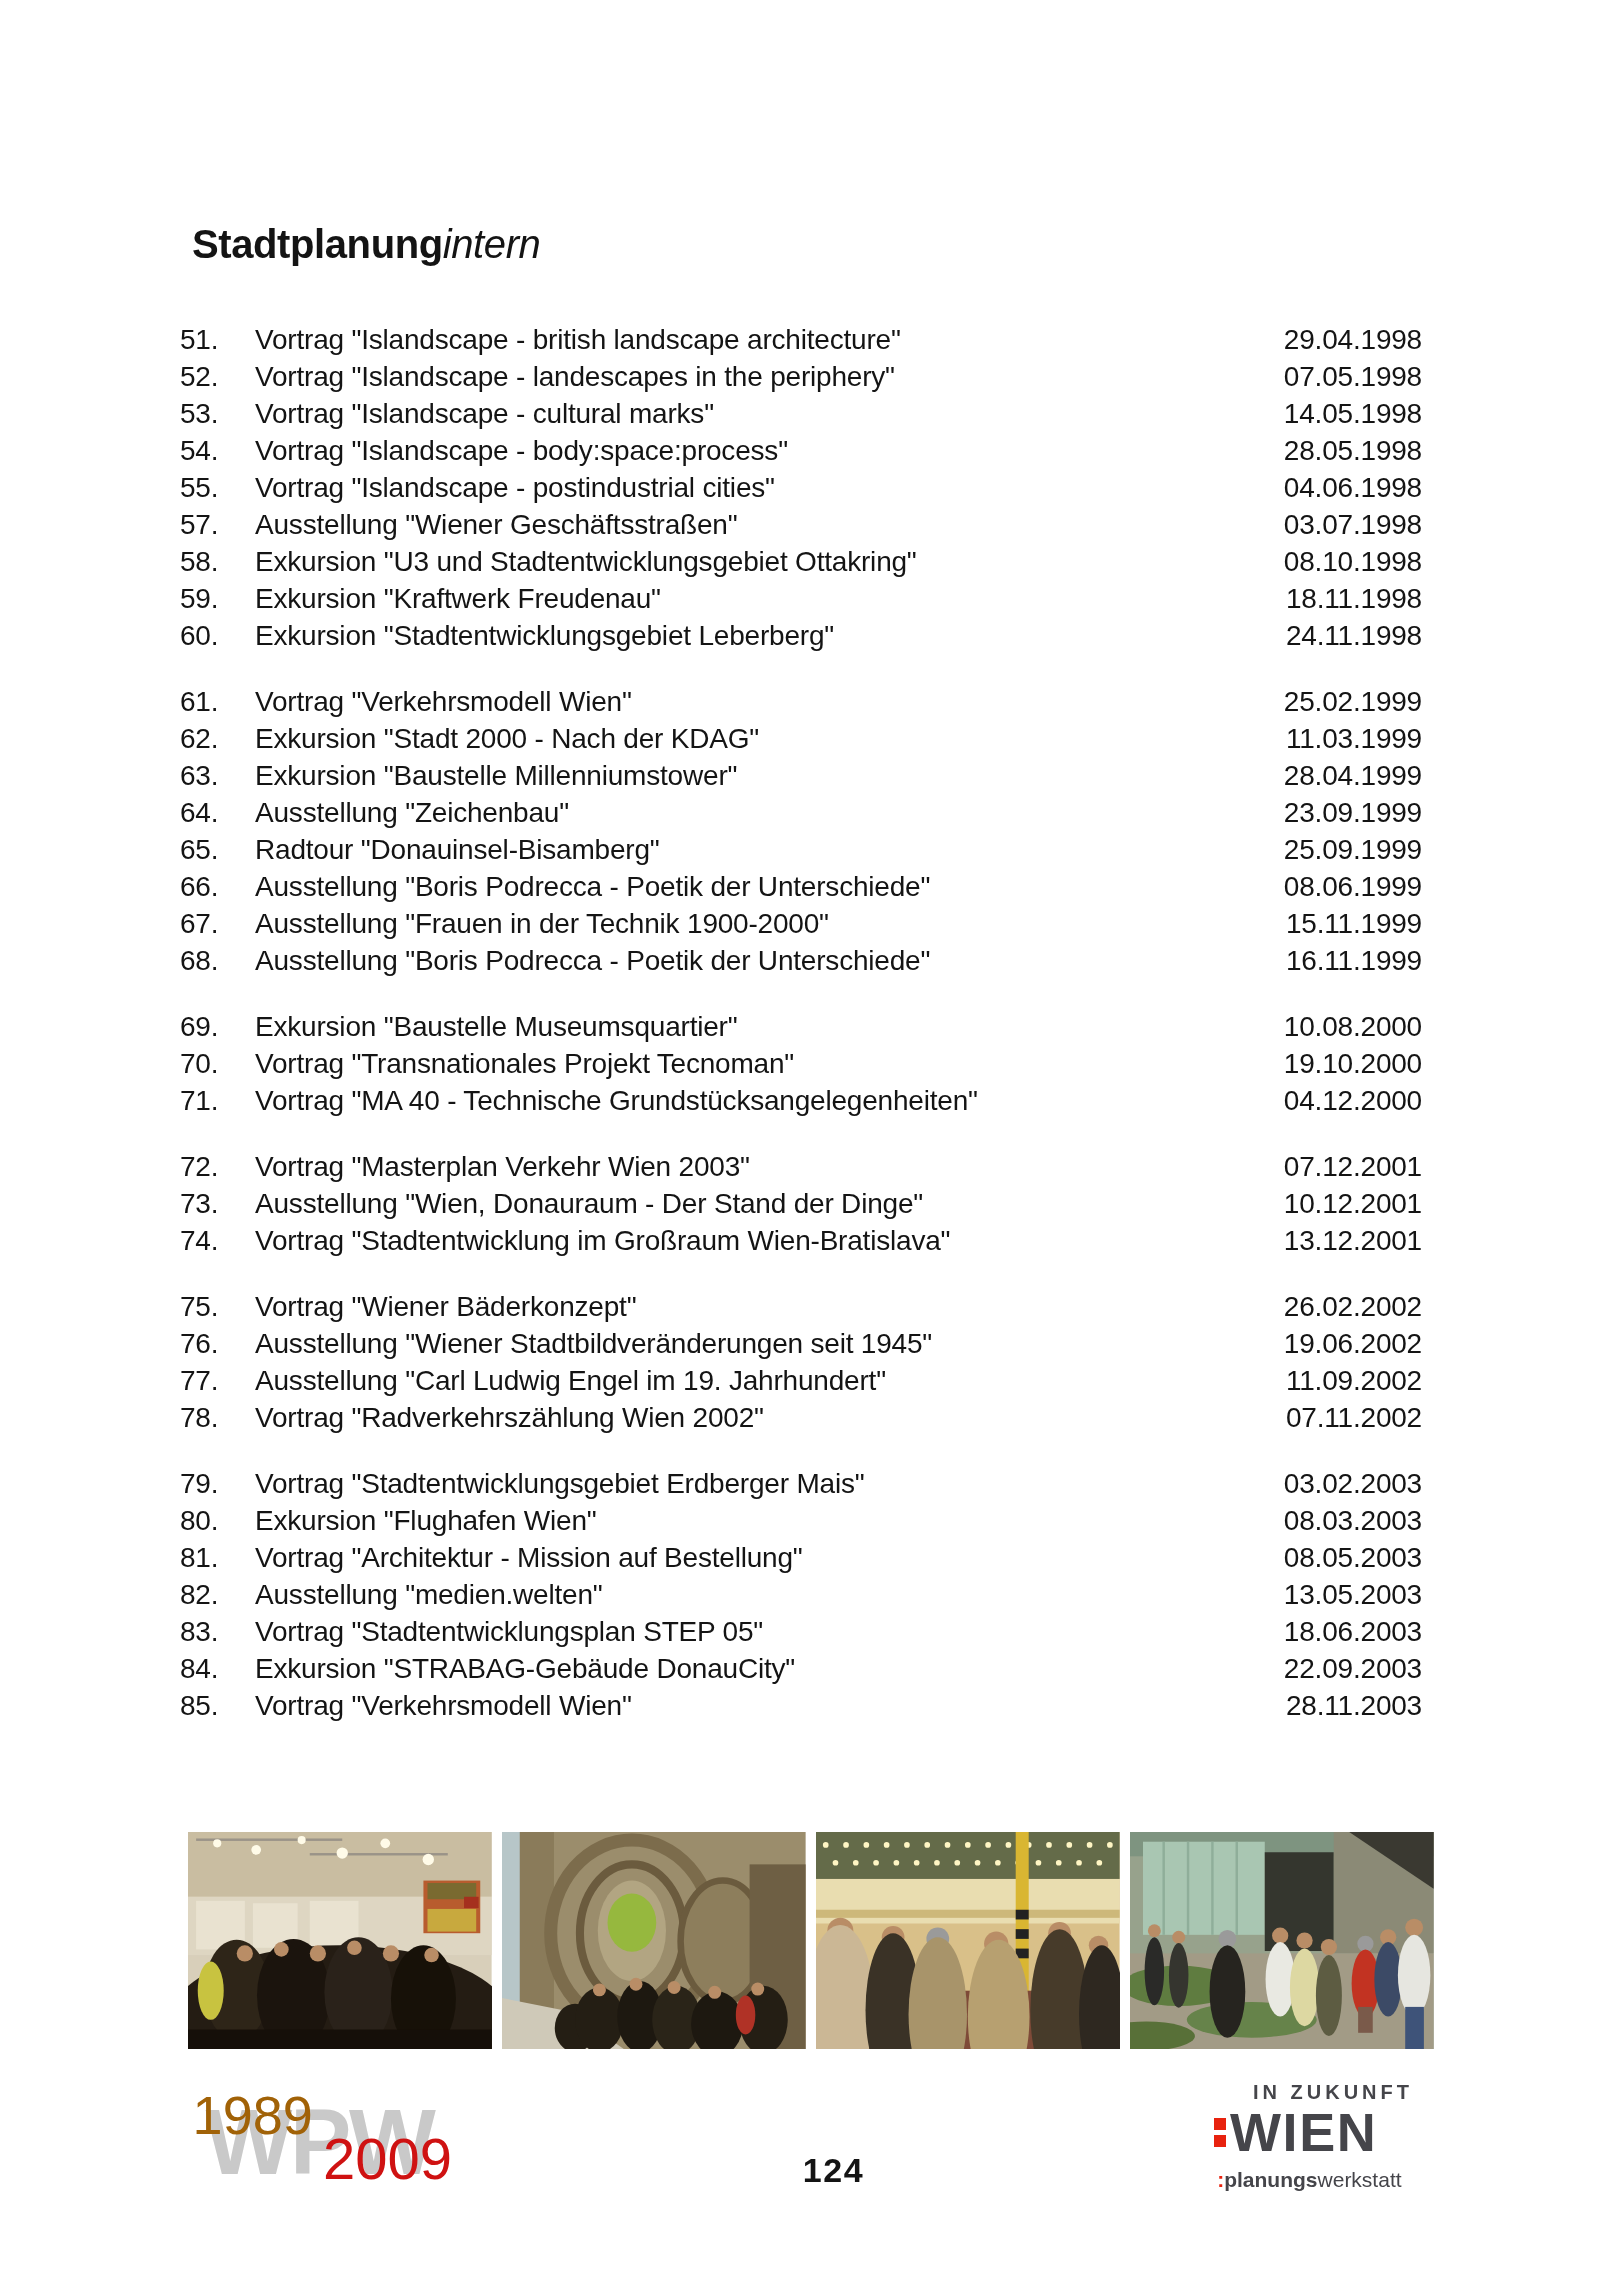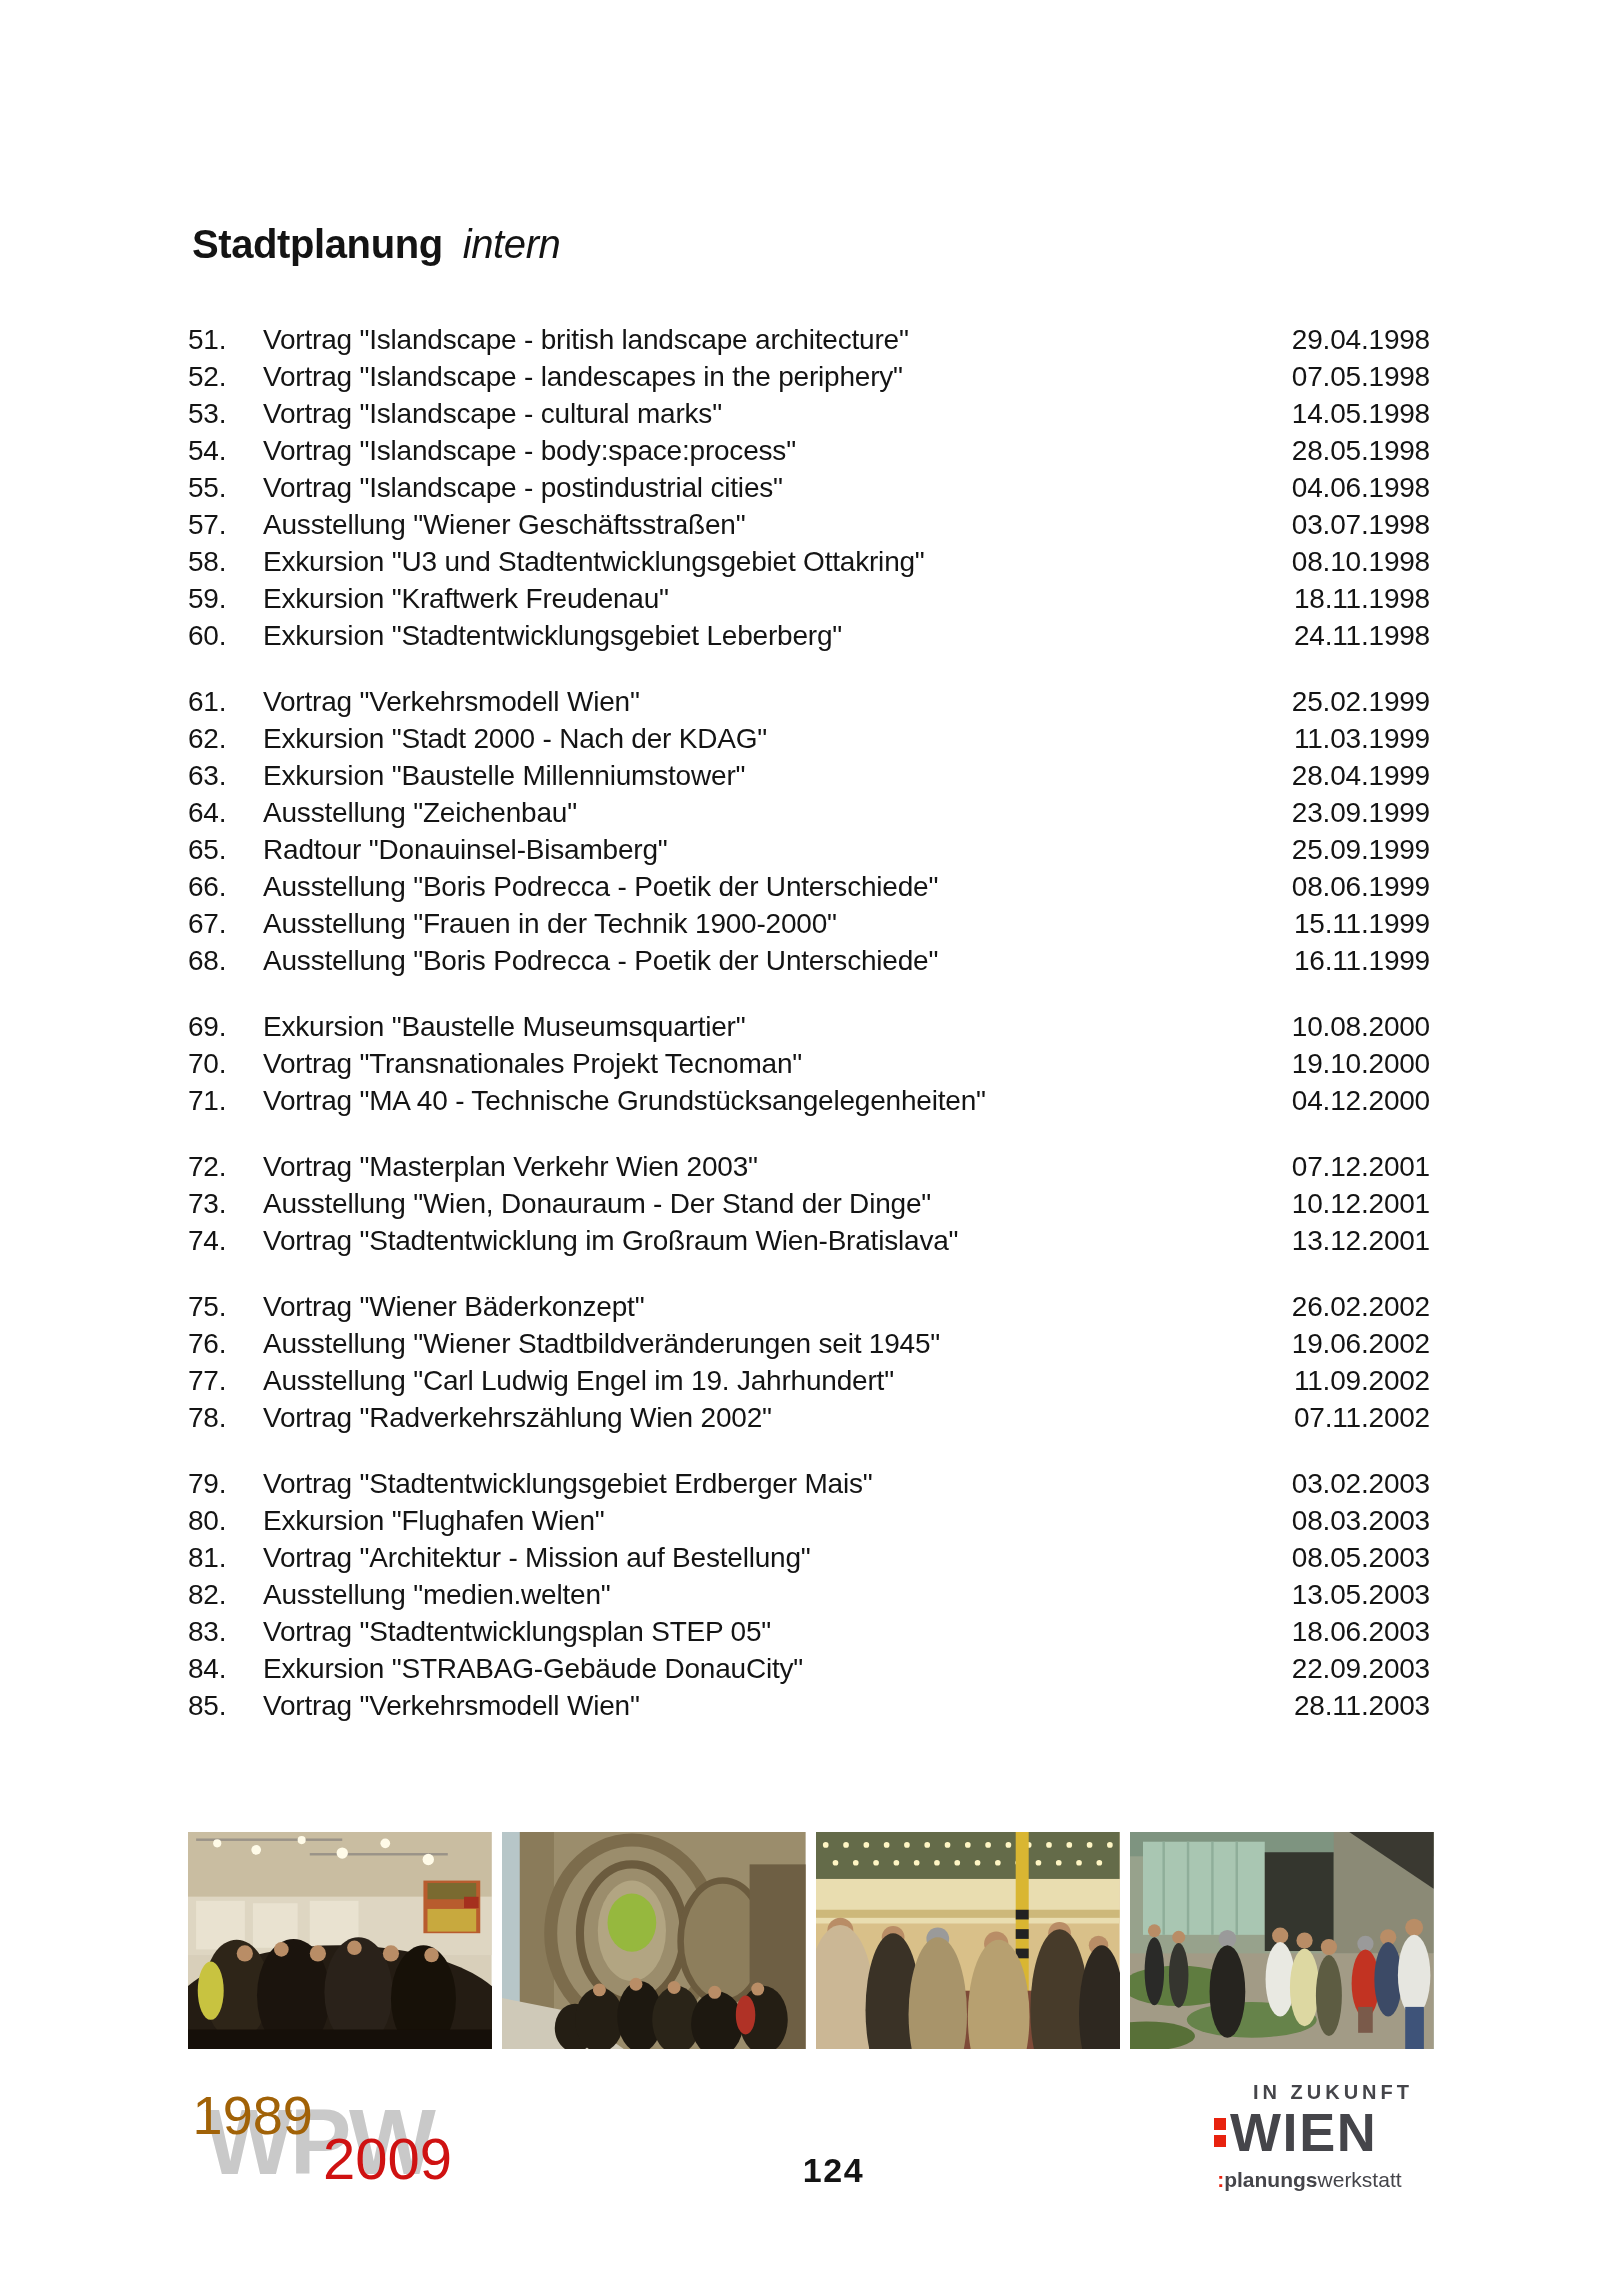--- a/index.html
+++ b/index.html
@@ -4,24 +4,24 @@
 <style>
   html,body{margin:0;padding:0;background:#888;}
   .page{
     position:relative;width:1622px;height:2295px;background:#ffffff;
     font-family:"Liberation Sans",sans-serif;color:#141414;overflow:hidden;
     margin:0 auto;
   }
   
   .title{position:absolute;left:192px;top:195px;font-size:40px;letter-spacing:-0.4px;}
   .title .t-bold{font-weight:bold;}
-  .title .t-italic{font-style:italic;font-weight:normal;margin-left:20px;}
-
-  
-  .event-list{position:absolute;left:188px;top:321px;width:1242px;font-size:28px;letter-spacing:-0.2px;}
+  .title .t-italic{font-style:italic;font-weight:normal;margin-left:0;}
+
+  
+  .event-list{position:absolute;left:180px;top:321px;width:1242px;font-size:28px;letter-spacing:-0.2px;}
   .event-group{margin-bottom:29px;}
   .event-row{display:flex;height:37px;line-height:37px;white-space:nowrap;}
   .event-row .num{width:75px;flex:0 0 75px;}
   .event-row .label{flex:0 1 auto;overflow:hidden;}
   .event-row .date{margin-left:auto;}
 
   
   .photo-strip{position:absolute;left:188px;top:1832px;width:1246px;height:217px;display:flex;gap:10.5px;}
   .photo{flex:1 1 0;height:217px;overflow:hidden;}
   .photo svg{display:block;width:100%;height:100%;}

